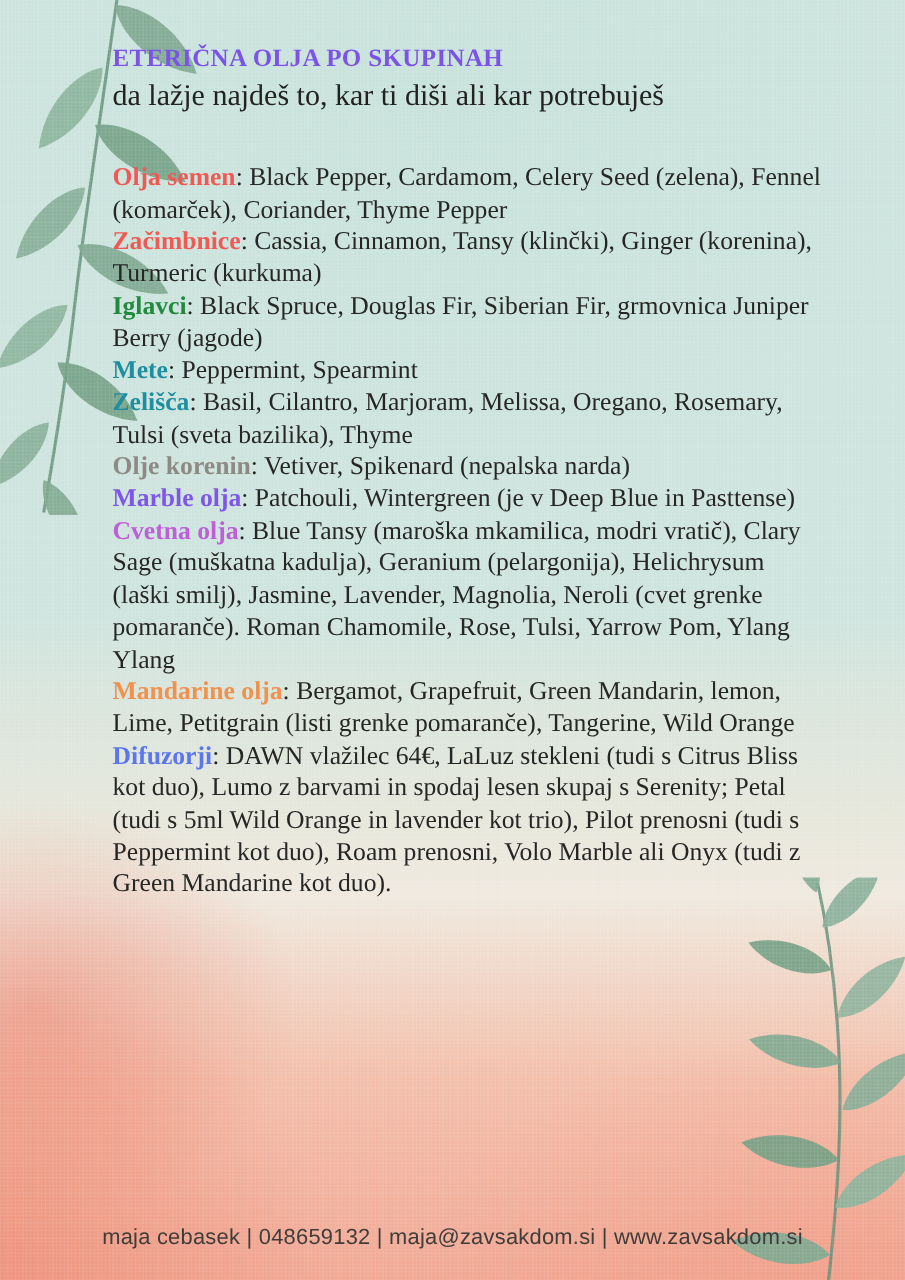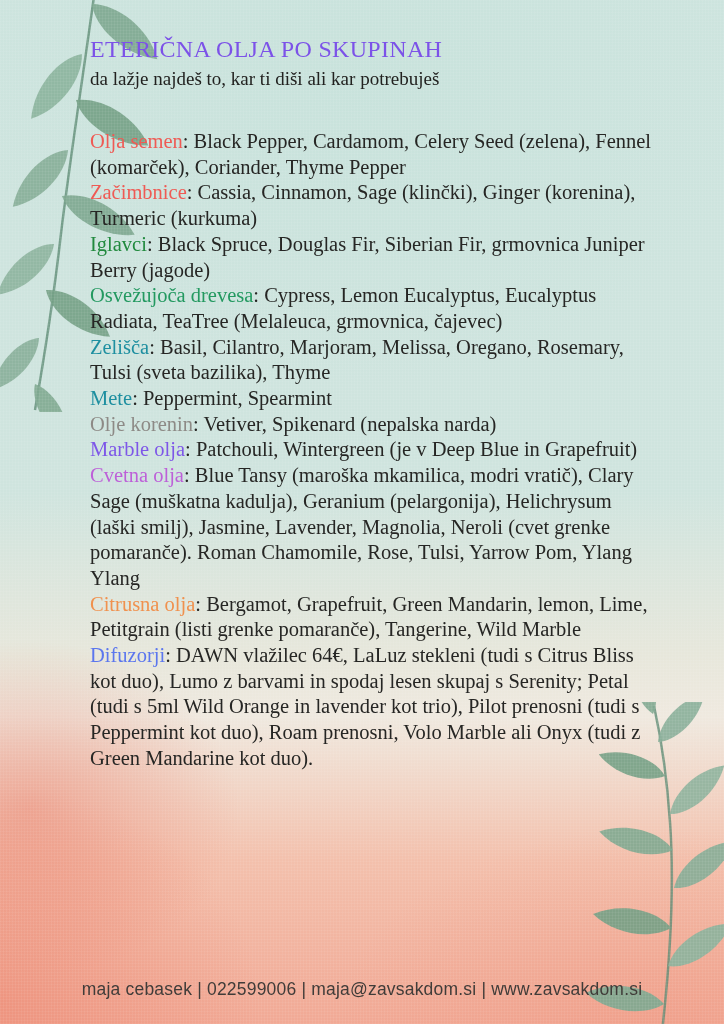--- a/index.html
+++ b/index.html
@@ -16,26 +16,26 @@
   .texture{
     position:absolute;inset:0;pointer-events:none;
     background:
       repeating-linear-gradient(0deg, rgba(255,255,255,0.05) 0 1px, transparent 1px 3px),
       repeating-linear-gradient(90deg, rgba(255,255,255,0.06) 0 1px, transparent 1px 3px);
   }
   .leaf-tl{position:absolute;left:-12px;top:-18px;}
   .leaf-br{position:absolute;right:-18px;bottom:-8px;}
   .content{position:absolute;left:90px;top:36px;width:572px;}
   .title{
-    margin:0 0 5px 0;font-size:24px;font-weight:400;letter-spacing:0.3px;
+    margin:0 0 5px 0;font-size:20px;font-weight:700;letter-spacing:0.3px;
     color:#7c52e8;font-family:"Liberation Serif", serif;
   }
-  .subtitle{margin:0 0 39px 0;font-size:19px;color:#222220;}
+  .subtitle{margin:0 0 39px 0;font-size:24px;color:#222220;}
   .groups p.group{margin:0;font-size:20.5px;line-height:25.7px;color:#262624;}
-  .groups .glabel{font-weight:400;}
+  .groups .glabel{font-weight:700;}
   .footer{
     position:absolute;left:0;right:0;bottom:24px;text-align:center;
     font-family:"Liberation Sans", sans-serif;font-size:17.5px;color:#403c39;
     letter-spacing:0.2px;
   }
 </style>
 </head>
 <body>
 
 <div class="poster">
@@ -72,28 +72,27 @@
     <use href="#leafB" transform="translate(91,12) rotate(-95) scale(1.0)" fill="#7fa890" fill-opacity="0.9"></use>
   </svg>
 
   <div class="texture"></div>
 
   <div class="content">
     <h1 class="title">ETERIČNA OLJA PO SKUPINAH</h1>
     <p class="subtitle">da lažje najdeš to, kar ti diši ali kar potrebuješ</p>
     <div class="groups" id="groups">
         <p class="group"><span class="glabel" style="color: rgb(239, 90, 84);">Olja semen</span><span>: Black Pepper, Cardamom, Celery Seed (zelena), Fennel (komarček), Coriander, Thyme Pepper</span></p>
-        <p class="group"><span class="glabel" style="color: rgb(239, 90, 84); text-align: right;">Začimbnice</span><span>: Cassia, Cinnamon, Sage (klinčki), Ginger (korenina), Turmeric (kurkuma)</span></p>
+        <p class="group"><span class="glabel" style="color: rgb(239, 90, 84); text-align: right;">Začimbnice</span><span>: Cassia, Cinnamon, Tansy (klinčki), Ginger (korenina), Turmeric (kurkuma)</span></p>
         <p class="group"><span class="glabel" style="color: rgb(33, 138, 62);">Iglavci</span><span>: Black Spruce, Douglas Fir, Siberian Fir, grmovnica Juniper Berry (jagode)</span></p>
-        <p class="group"><span class="glabel" style="color: rgb(35, 153, 96);">Osvežujoča drevesa</span><span>: Cypress, Lemon Eucalyptus, Eucalyptus Radiata, TeaTree (Melaleuca, grmovnica, čajevec)</span></p>
+        <p class="group"><span class="glabel" style="color: rgb(30, 143, 160);">Mete</span><span>: Peppermint, Spearmint</span></p>
         <p class="group"><span class="glabel" style="color: rgb(30, 143, 160);">Zelišča</span><span>: Basil, Cilantro, Marjoram, Melissa, Oregano, Rosemary, Tulsi (sveta bazilika), Thyme</span></p>
-        <p class="group"><span class="glabel" style="color: rgb(30, 143, 160);">Mete</span><span>: Peppermint, Spearmint</span></p>
         <p class="group"><span class="glabel" style="color: rgb(141, 138, 134); text-align: right;">Olje korenin</span><span>: Vetiver, Spikenard (nepalska narda)</span></p>
-        <p class="group"><span class="glabel" style="color: rgb(126, 87, 232);">Marble olja</span><span>: Patchouli, Wintergreen (je v Deep Blue in Grapefruit)</span></p>
+        <p class="group"><span class="glabel" style="color: rgb(126, 87, 232);">Marble olja</span><span>: Patchouli, Wintergreen (je v Deep Blue in Pasttense)</span></p>
         <p class="group"><span class="glabel" style="color: rgb(189, 96, 216);">Cvetna olja</span><span>: Blue Tansy (maroška mkamilica, modri vratič), Clary Sage (muškatna kadulja), Geranium (pelargonija), Helichrysum (laški smilj), Jasmine, Lavender, Magnolia, Neroli (cvet grenke pomaranče). Roman Chamomile, Rose, Tulsi, Yarrow Pom, Ylang Ylang</span></p>
-        <p class="group"><span class="glabel" style="color: rgb(240, 145, 78);">Citrusna olja</span><span>: Bergamot, Grapefruit, Green Mandarin, lemon, Lime, Petitgrain (listi grenke pomaranče), Tangerine, Wild Marble</span></p>
+        <p class="group"><span class="glabel" style="color: rgb(240, 145, 78);">Mandarine olja</span><span>: Bergamot, Grapefruit, Green Mandarin, lemon, Lime, Petitgrain (listi grenke pomaranče), Tangerine, Wild Orange</span></p>
         <p class="group"><span class="glabel" style="color: rgb(91, 118, 238);">Difuzorji</span><span>: DAWN vlažilec 64€, LaLuz stekleni (tudi s Citrus Bliss kot duo), Lumo z barvami in spodaj lesen skupaj s Serenity; Petal (tudi s 5ml Wild Orange in lavender kot trio), Pilot prenosni (tudi s Peppermint kot duo), Roam prenosni, Volo Marble ali Onyx (tudi z Green Mandarine kot duo).</span></p>
       </div>
   </div>
 
-  <div class="footer">maja cebasek | 022599006 | maja@zavsakdom.si | www.zavsakdom.si</div>
+  <div class="footer">maja cebasek | 048659132 | maja@zavsakdom.si | www.zavsakdom.si</div>
 
 </div>
 
 </body></html>

